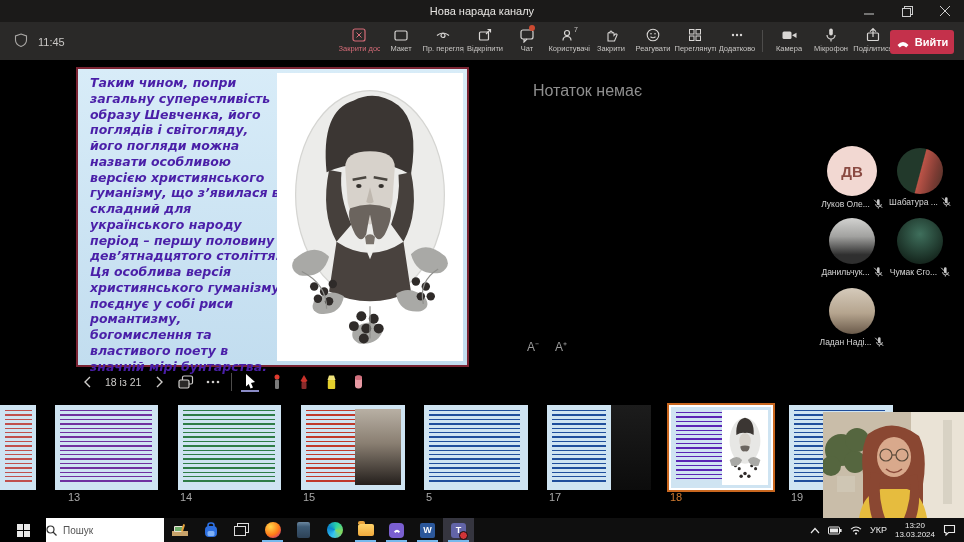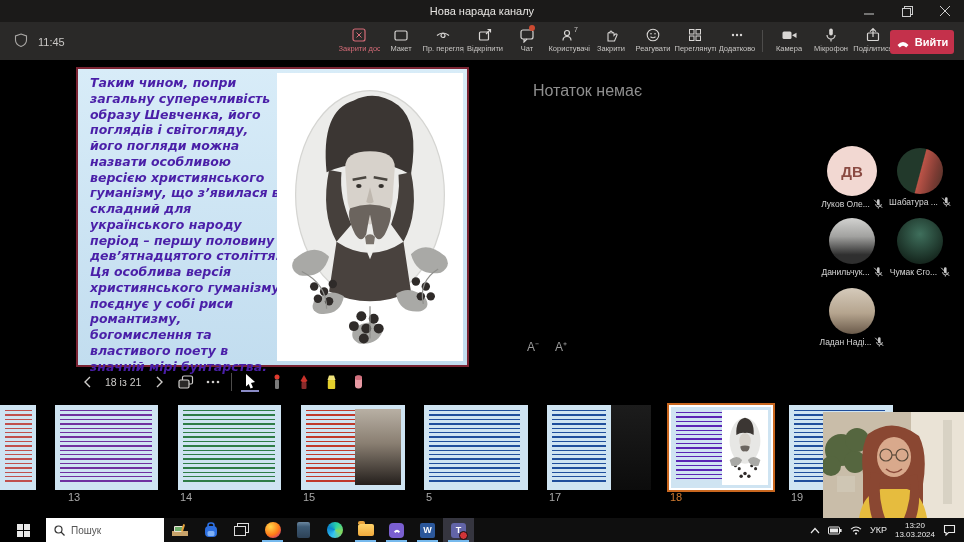--- a/index.html
+++ b/index.html
@@ -71,21 +71,21 @@
   .mini-engraving { position:absolute; right:3px; top:3px; bottom:3px; width:46%; background:#fff; }
 
   
   .webcam { position:absolute; left:823px; top:12px; width:141px; height:106px; z-index:5; cursor:pointer; }
 
   
   .taskbar { position:absolute; bottom:0; left:0; right:0; height:24px; background:#0f0f0f; display:flex; align-items:center; z-index:10; }
   .start { width:46px; height:24px; display:flex; align-items:center; justify-content:center; background:#000; cursor:pointer; }
   .winlogo { display:grid; grid-template-columns:6px 6px; gap:1px; }
   .winlogo i { width:6px; height:6px; background:#e8e8e8; display:block; }
-  .search { width:118px; height:24px; background:#fff; display:flex; align-items:center; gap:6px; padding:0 8px; cursor:text; }
+  .search { width:118px; height:24px; background:#fff; display:flex; align-items:center; gap:6px; padding:0 0; cursor:text; }
   .search span { color:#555; font-size:10px; }
   .app { width:31px; height:24px; display:flex; align-items:center; justify-content:center; position:relative; cursor:pointer; }
   .app.active::after { content:""; position:absolute; bottom:0; left:5px; right:5px; height:2px; background:#76b9ed; }
   .app.hl { background:#35353f; }
   .ff { width:16px; height:16px; border-radius:50%; background:radial-gradient(circle at 35% 30%, #ffd54a 0%, #ff7a18 55%, #b5179e 100%); }
   .calc { width:13px; height:16px; border-radius:2px; background:linear-gradient(180deg,#6b87a0 0%,#3d5a74 30%,#2e4257 100%); }
   .edge { width:16px; height:16px; border-radius:50%; background:conic-gradient(from 200deg,#35c3f3,#0a84d0,#2bd4a4,#86d85d,#35c3f3); }
   .folder { width:16px; height:12px; border-radius:2px; background:linear-gradient(180deg,#ffd36b,#f0a93c); position:relative; }
   .folder::before { content:""; position:absolute; top:-3px; left:0; width:7px; height:3px; border-radius:2px 2px 0 0; background:#e8a33c; }
   .viber { width:15px; height:15px; border-radius:4px; background:#7a5fd0; display:flex; align-items:center; justify-content:center; }

